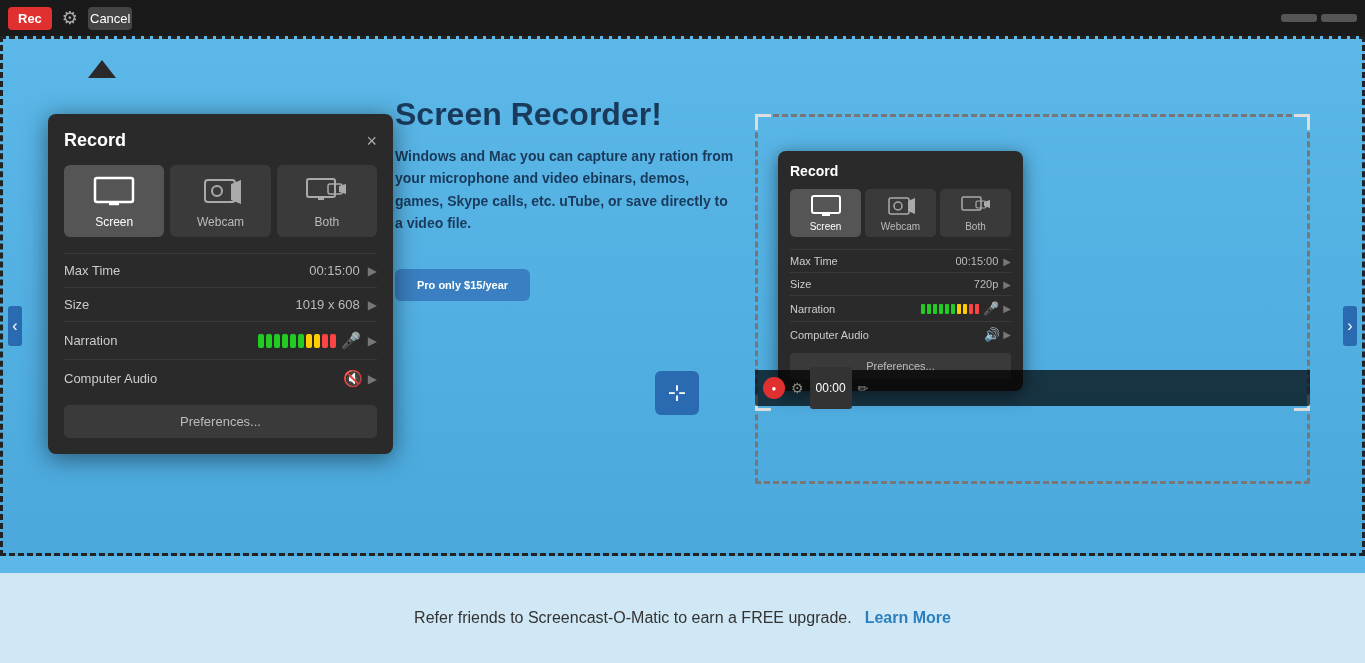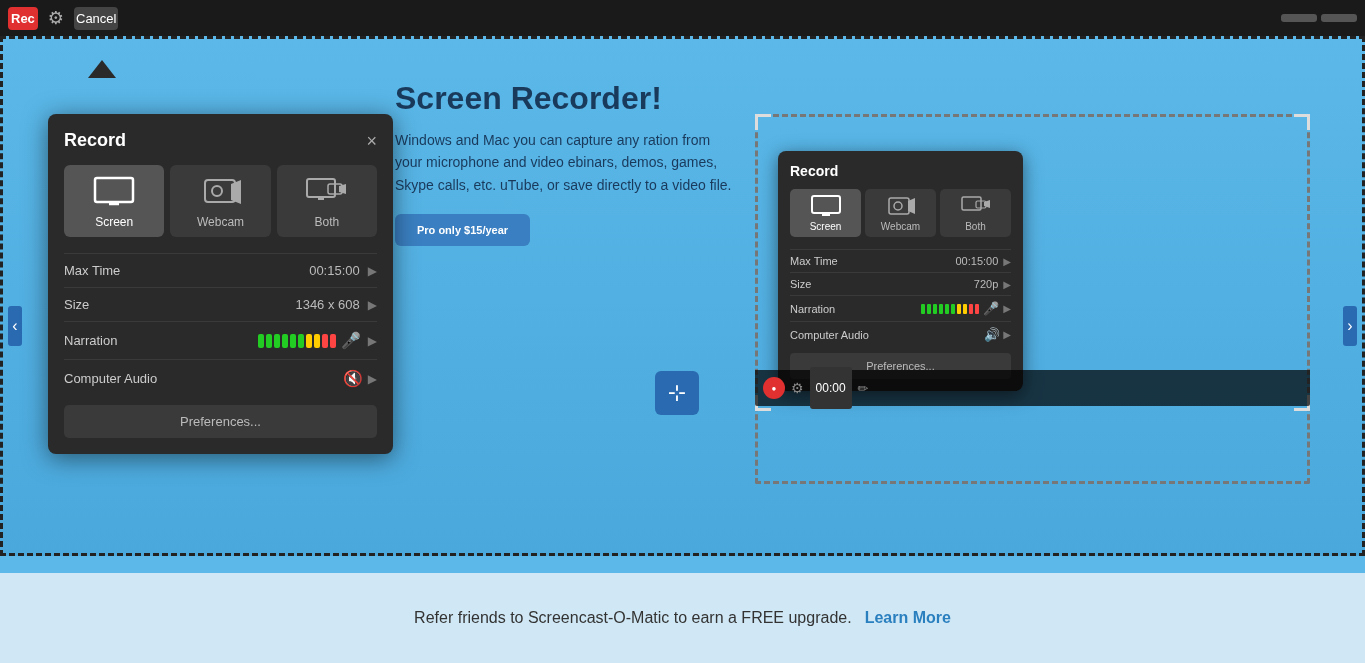--- a/index.html
+++ b/index.html
@@ -24,21 +24,21 @@
       align-items: center;
       padding: 0 8px;
       gap: 4px;
       z-index: 100;
     }
     .rec-button {
       background: #e03030;
       color: white;
       font-weight: bold;
       font-size: 13px;
-      padding: 4px 3px;
+      padding: 4px 10px;
       border-radius: 4px;
       border: none;
       cursor: pointer;
     }
     .gear-button {
       background: transparent;
       border: none;
       color: #aaa;
       font-size: 18px;
       cursor: pointer;
@@ -99,35 +99,36 @@
       top: 36px;
       left: 0;
       width: 100%;
       height: 520px;
       background: linear-gradient(180deg, #5bb8e8 0%, #4aa8dc 100%);
       overflow: hidden;
     }
 
     .content-text {
       position: absolute;
-      top: 44px;
+      top: 60px;
       left: 395px;
       width: 340px;
     }
     .content-title {
       font-size: 32px;
       font-weight: bold;
       color: #1a3a5c;
       margin-bottom: 12px;
     }
     .content-body {
       font-size: 14px;
       color: #1a3a5c;
       line-height: 1.6;
-      margin-bottom: 18px;
+      margin-bottom: 34px;
+      font-weight: bold;
     }
     .upgrade-btn {
       background: #3a7fc1;
       color: white;
       font-size: 11px;
       font-weight: bold;
       padding: 10px 22px;
       border-radius: 6px;
       border: none;
       cursor: pointer;
@@ -568,21 +569,21 @@
 
     
     <div class="settings-row">
       <span class="settings-label">Max Time</span>
       <span class="settings-value">00:15:00</span>
       <span class="settings-arrow">▶</span>
     </div>
 
     <div class="settings-row">
       <span class="settings-label">Size</span>
-      <span class="settings-value">1346 x 608</span>
+      <span class="settings-value">1019 x 608</span>
       <span class="settings-arrow">▶</span>
     </div>
 
     <div class="settings-row">
       <span class="settings-label">Narration</span>
       <div class="narration-bar" id="narration-bar-main">
           <div class="narration-seg" style="background: rgb(34, 204, 34);"></div>
           <div class="narration-seg" style="background: rgb(34, 204, 34);"></div>
           <div class="narration-seg" style="background: rgb(34, 204, 34);"></div>
           <div class="narration-seg" style="background: rgb(34, 204, 34);"></div>

